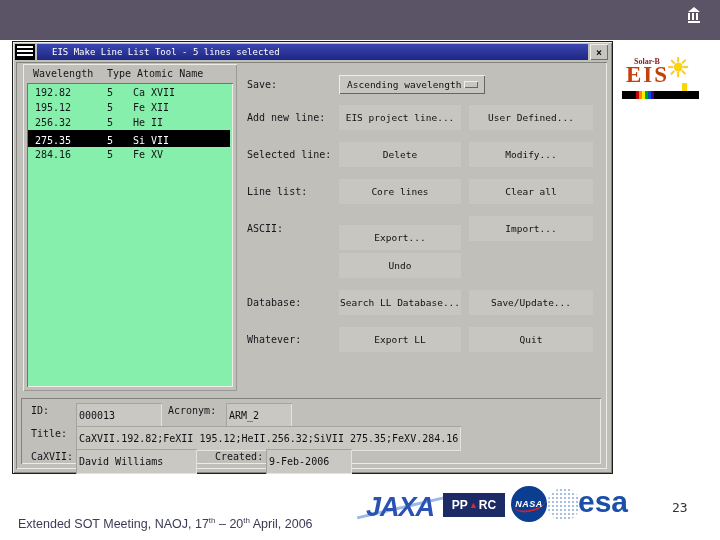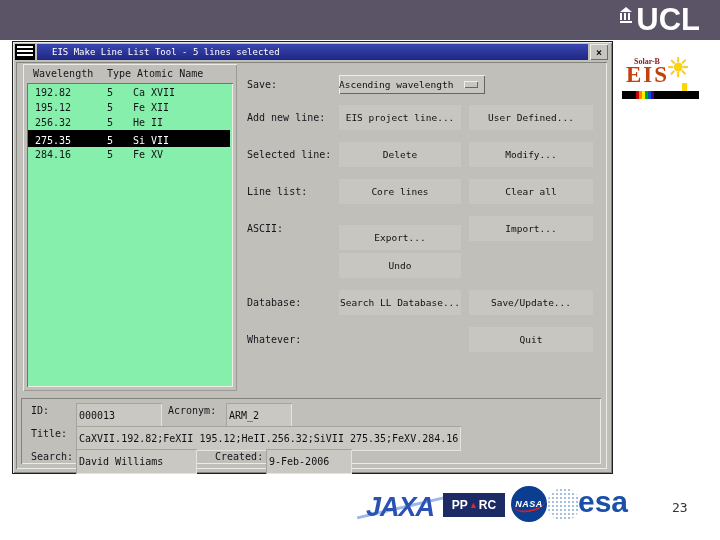--- a/index.html
+++ b/index.html
@@ -49,21 +49,21 @@
   
   .flabel { position:absolute; left:247px; font-size:10px; color:#16161a; white-space:nowrap; }
   .btn { position:absolute; height:25px; background:#c7c6c0; color:#111;
          box-shadow: inset 1px 1px 0 #efeee9, inset -1px -1px 0 #66666
 0, inset 2px 2px 0 #dcdbd5, inset -2px -2px 0 #96968f;
          font-size:9.5px; display:flex; align-items:center; justify-content:center; white-space:nowrap; }
   .mid { left:339px; width:122px; }
   .rightb { left:469px; width:124px; }
   .dropdown { position:absolute; left:339px; top:75px; width:146px; height:19px; background:#c7c6c0;
               box-shadow: inset 1px 1px 0 #efeee9, inset -1px -1px 0 #666660;
-              font-size:9.5px; color:#111; line-height:19px; padding-left:0; box-sizing:border-box; }
+              font-size:9.5px; color:#111; line-height:19px; padding-left:8px; box-sizing:border-box; }
   .dd-ind { position:absolute; right:7px; top:6px; width:14px; height:7px; background:#c7c6c0;
             box-shadow: inset 1px 1px 0 #efeee9, inset -1px -1px 0 #666660; }
 
   
   .details { position:absolute; left:21px; top:398px; width:580px; height:66px;
              box-shadow: inset 1px 1px 0 #84847e, inset -1px -1px 0 #ecebe6; }
   .dlabel { position:absolute; font-size:10px; color:#16161a; }
   .dval { position:absolute; font-size:10px; color:#101014; background:#c9c8c2; padding:7px 3px;
           box-shadow: inset 1px 1px 0 #a5a49e, inset -1px -1px 0 #e4e3de; white-space:nowrap; }
 
@@ -111,21 +111,20 @@
 
 <div class="slide">
 
   <div class="topbar"></div>
   <div class="ucl">
     <div class="portico">
       <div class="dome"></div>
         <div class="cols"></div>
         <div class="base"></div>
     </div>
-    <div class="ucl-text">UCL</div>
   </div>
 
   <div class="window"></div>
   <div class="menubtn"></div>
   <div class="tbar">EIS Make Line List Tool - 5 lines selected</div>
   <div class="closebtn">×</div>
   <div class="winbody"></div>
 
   <div class="tablewrap"></div>
   <span class="thead" style="left:33px">Wavelength</span>
@@ -182,32 +181,33 @@
   <div class="btn mid" style="top:225px">Export...</div>
   <div class="btn rightb" style="top:216px">Import...</div>
 
   <div class="btn mid" style="top:253px">Undo</div>
 
   <span class="flabel" style="top:297px">Database:</span>
   <div class="btn mid" style="top:290px">Search LL Database...</div>
   <div class="btn rightb" style="top:290px">Save/Update...</div>
 
   <span class="flabel" style="top:334px">Whatever:</span>
+  <div class="btn mid" style="top:327px">Export LL</div>
   <div class="btn rightb" style="top:327px">Quit</div>
 
   <div class="details"></div>
   <span class="dlabel" style="left:31px;top:405px">ID:</span>
   <span class="dval" style="left:76px;top:403px;width:80px">000013</span>
   <span class="dlabel" style="left:168px;top:405px">Acronym:</span>
   <span class="dval" style="left:226px;top:403px;width:60px">ARM_2</span>
 
   <span class="dlabel" style="left:31px;top:428px">Title:</span>
   <span class="dval" style="left:76px;top:426px">CaXVII.192.82;FeXII 195.12;HeII.256.32;SiVII 275.35;FeXV.284.16</span>
 
-  <span class="dlabel" style="left:31px;top:451px">Search:</span>
+  <span class="dlabel" style="left:31px;top:451px">CaXVII:</span>
   <span class="dval" style="left:76px;top:449px;width:115px">David Williams</span>
   <span class="dlabel" style="left:215px;top:451px">Created:</span>
   <span class="dval" style="left:266px;top:449px;width:80px">9-Feb-2006</span>
 
   <span class="solarb">Solar-B</span>
   <span class="eisname">EIS</span>
   <span class="sun">☀</span>
   <span class="sunstem"></span>
   <div class="eisbar"></div>
 
@@ -219,14 +219,17 @@
     <span>RC</span>
   </div>
   <div class="nasa">
     <span class="swoosh"></span>
     <span class="ntext">NASA</span>
   </div>
   <div class="esa-globe"></div>
   <div class="esa-text">esa</div>
   <div class="pagenum">23</div>
 
+  <div class="footer">
+    <span>Extended SOT Meeting, NAOJ, 17</span><sup>th</sup><span> – 20</span><sup>th</sup><span> April, 2006</span>
+  </div>
 
 </div>
 
 </body></html>

